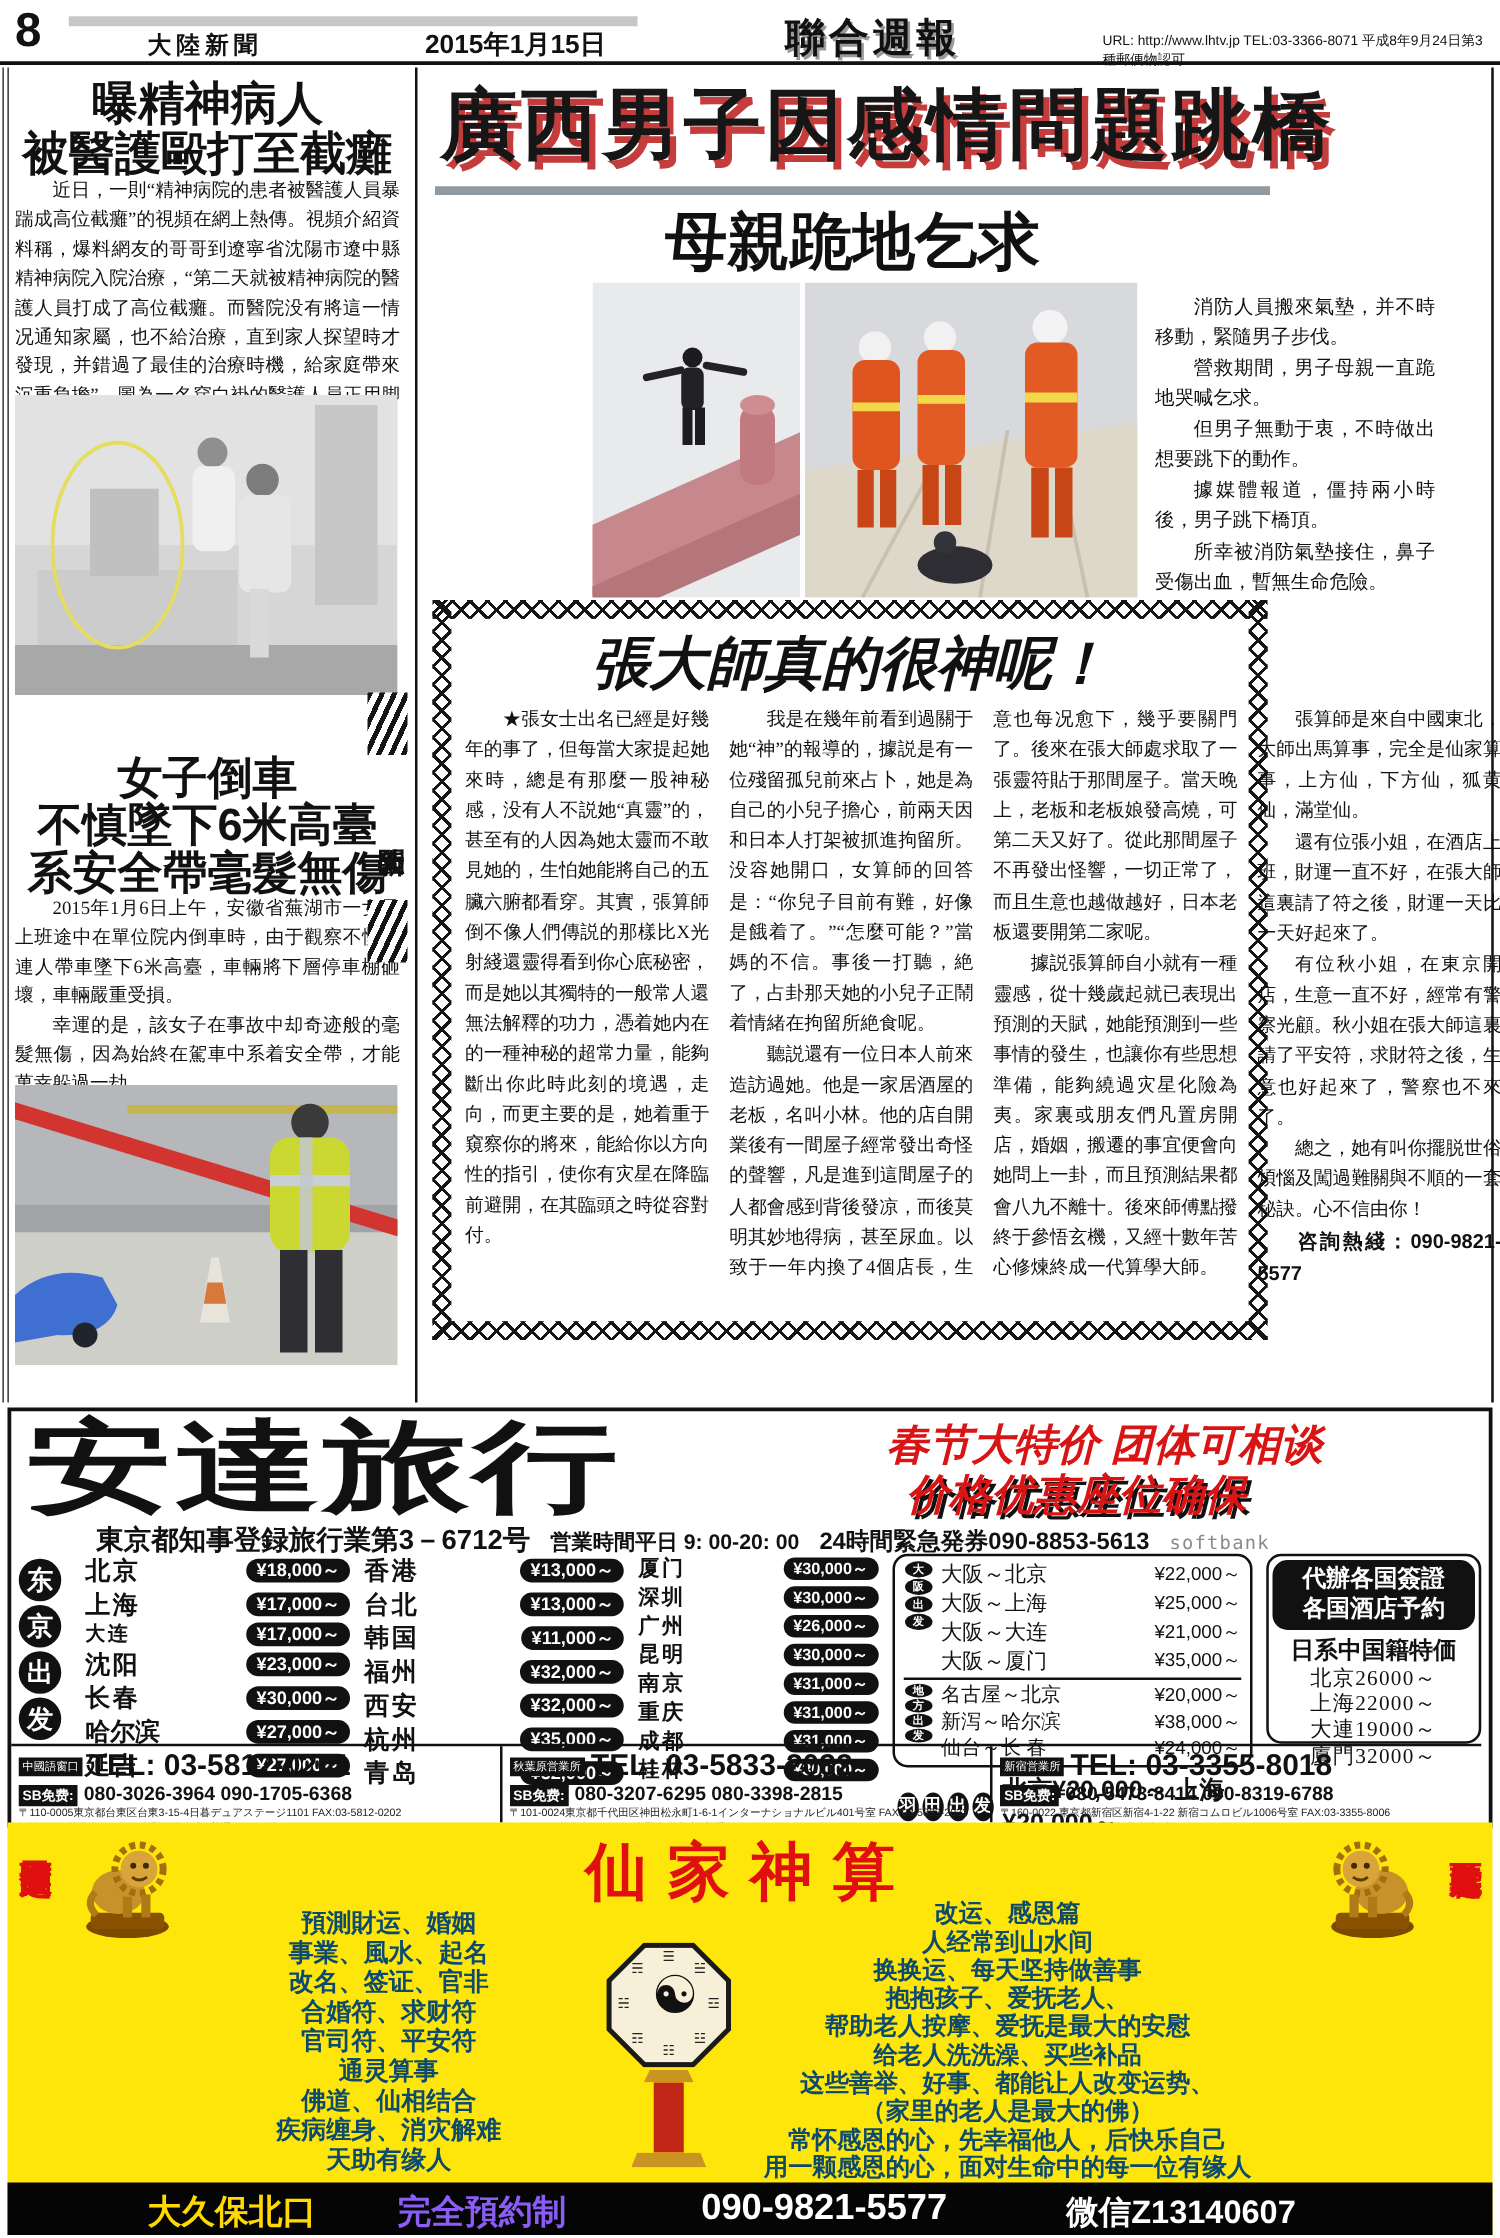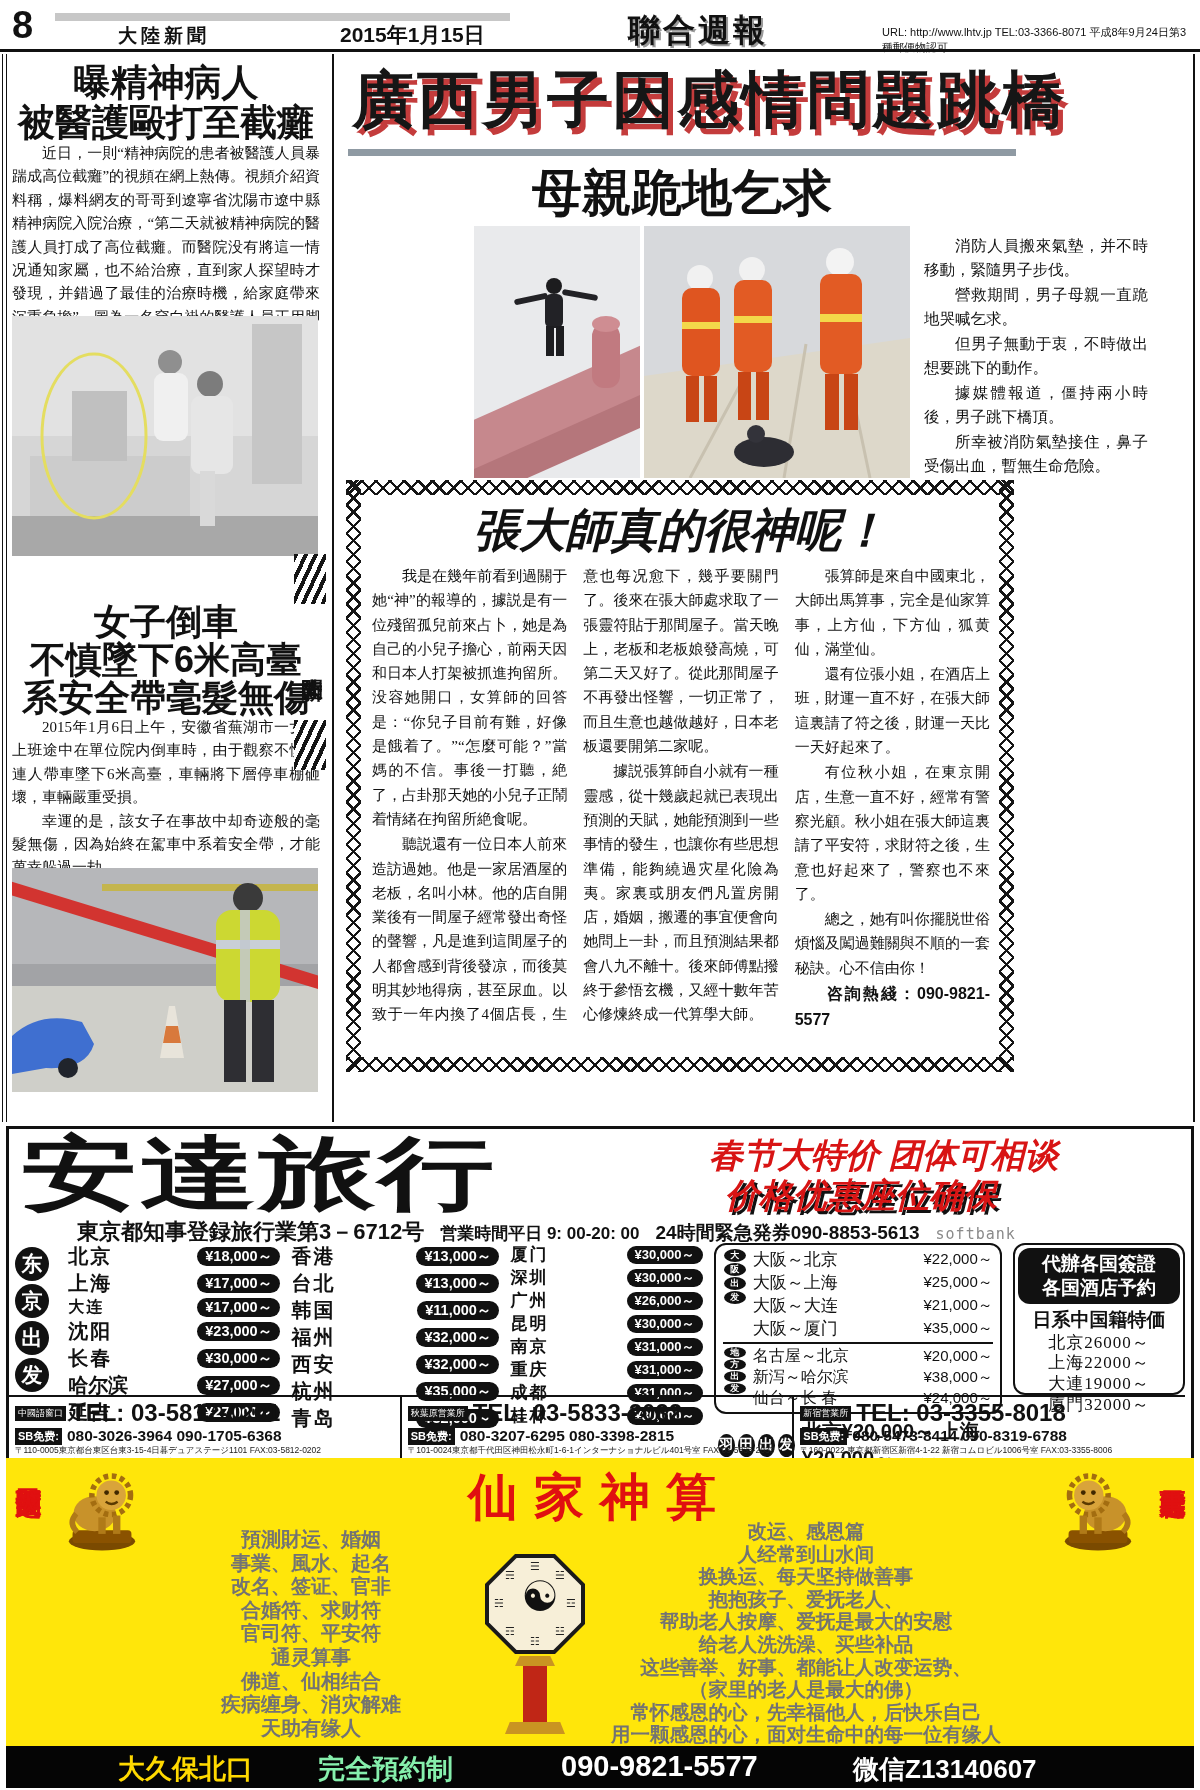--- a/index.html
+++ b/index.html
@@ -42,21 +42,21 @@
         display:flex;align-items:center;justify-content:center;font-weight:700;margin:1px auto;}
   .rrow{display:flex;justify-content:space-between;align-items:center;font-weight:400;
         font-family:"Liberation Sans","DejaVu Sans",sans-serif;}
   .visa-black{background:#111;color:#fff;border-radius:12px;text-align:center;font-weight:900;padding:4px 2px;line-height:1.25;}
   .ctcblk{flex:1;padding:2px 6px;overflow:hidden;}
   .tag{background:#111;color:#fff;display:inline-block;padding:1px 3px;font-family:"Liberation Sans","DejaVu Sans",sans-serif;}
   .tiny{font-size:8.5px;color:#222;white-space:nowrap;font-family:"Liberation Sans","DejaVu Sans",sans-serif;}
   
   .yad{background:#ffe60a;}
   .red{color:#e01010;}
-  .ylist{color:#737373;font-weight:700;text-align:center;font-family:"Liberation Sans","DejaVu Sans",sans-serif;}
+  .ylist{color:#0c4a6e;font-weight:700;text-align:center;font-family:"Liberation Sans","DejaVu Sans",sans-serif;}
   .bbar{background:#050505;}
   .oct{clip-path:polygon(30% 0,70% 0,100% 30%,100% 70%,70% 100%,30% 100%,0 70%,0 30%);}
   .trig{position:absolute;font-size:11px;color:#222;line-height:1;}
   .rule-v{background:#111;}
 </style>
 </head>
 <body>
 
 <div id="page">
 
@@ -193,20 +193,21 @@
     <div class="hatch" style="width:32px;height:50px;"></div>
   </div>
 
   <div class="abs" style="left:346px;top:480px;width:668px;height:592px;background:#fff;">
     <div class="abs lat" style="left:0;top:0;width:668px;height:15px;"></div>
     <div class="abs lat" style="left:0;top:577px;width:668px;height:15px;"></div>
     <div class="abs lat" style="left:0;top:0;width:15px;height:592px;"></div>
     <div class="abs lat" style="left:653px;top:0;width:15px;height:592px;"></div>
     <div class="abs ser ctr" style="left:30px;top:20px;width:608px;font-size:46px;font-weight:700;font-style:italic;">張大師真的很神呢！</div>
     <div class="abs fcols ser" style="left:26px;top:84px;width:618px;height:486px;">
+      <p>★張女士出名已經是好幾年的事了，但每當大家提起她來時，總是有那麼一股神秘感，没有人不説她“真靈”的，甚至有的人因為她太靈而不敢見她的，生怕她能將自己的五臟六腑都看穿。其實，張算師倒不像人們傳説的那樣比X光射綫還靈得看到你心底秘密，而是她以其獨特的一般常人還無法解釋的功力，憑着她内在的一種神秘的超常力量，能夠斷出你此時此刻的境遇，走向，而更主要的是，她着重于窺察你的將來，能給你以方向性的指引，使你有灾星在降臨前避開，在其臨頭之時從容對付。</p>
       <p>我是在幾年前看到過關于她“神”的報導的，據説是有一位殘留孤兒前來占卜，她是為自己的小兒子擔心，前兩天因和日本人打架被抓進拘留所。没容她開口，女算師的回答是：“你兒子目前有難，好像是餓着了。”“怎麼可能？”當媽的不信。事後一打聽，絶了，占卦那天她的小兒子正鬧着情緒在拘留所絶食呢。</p>
       <p>聽説還有一位日本人前來造訪過她。他是一家居酒屋的老板，名叫小林。他的店自開業後有一間屋子經常發出奇怪的聲響，凡是進到這間屋子的人都會感到背後發凉，而後莫明其妙地得病，甚至尿血。以致于一年内換了4個店長，生意也每况愈下，幾乎要關門了。後來在張大師處求取了一張靈符貼于那間屋子。當天晚上，老板和老板娘發高燒，可第二天又好了。從此那間屋子不再發出怪響，一切正常了，而且生意也越做越好，日本老板還要開第二家呢。</p>
       <p>據説張算師自小就有一種靈感，從十幾歲起就已表現出預測的天賦，她能預測到一些事情的發生，也讓你有些思想準備，能夠繞過灾星化險為夷。家裏或朋友們凡置房開店，婚姻，搬遷的事宜便會向她問上一卦，而且預測結果都會八九不離十。後來師傅點撥終于參悟玄機，又經十數年苦心修煉終成一代算學大師。</p>
       <p>張算師是來自中國東北，大師出馬算事，完全是仙家算事，上方仙，下方仙，狐黄仙，滿堂仙。</p>
       <p>還有位張小姐，在酒店上班，財運一直不好，在張大師這裏請了符之後，財運一天比一天好起來了。</p>
       <p>有位秋小姐，在東京開店，生意一直不好，經常有警察光顧。秋小姐在張大師這裏請了平安符，求財符之後，生意也好起來了，警察也不來了。</p>
       <p>總之，她有叫你擺脱世俗煩惱及闖過難關與不順的一套秘訣。心不信由你！</p>
       <p class="hotline">咨詢熱綫：090-9821-5577</p>
     </div>
   </div>
@@ -513,19 +514,19 @@
       <div>帮助老人按摩、爱抚是最大的安慰</div>
       <div>给老人洗洗澡、买些补品</div>
       <div>这些善举、好事、都能让人改变运势、</div>
       <div>（家里的老人是最大的佛）</div>
       <div>常怀感恩的心，先幸福他人，后快乐自己</div>
       <div>用一颗感恩的心，面对生命中的每一位有缘人</div>
     </div>
 
     <div class="abs bbar" style="left:0;top:288px;width:1188px;height:42px;">
       <span class="abs san" style="left:112px;top:5px;font-size:27px;font-weight:900;color:#ffd900;">大久保北口</span>
-      <span class="abs san" style="left:312px;top:5px;font-size:27px;font-weight:900;color:#86efac;">完全預約制</span>
+      <span class="abs san" style="left:312px;top:5px;font-size:27px;font-weight:900;color:#8b5cf6;">完全預約制</span>
       <span class="abs san" style="left:555px;top:4px;font-size:29px;font-weight:900;color:#ffffff;">090-9821-5577</span>
       <span class="abs san" style="left:847px;top:6px;font-size:26px;font-weight:900;color:#ffffff;">微信Z13140607</span>
     </div>
   </div>
 
 </div>
 
 </body></html>

